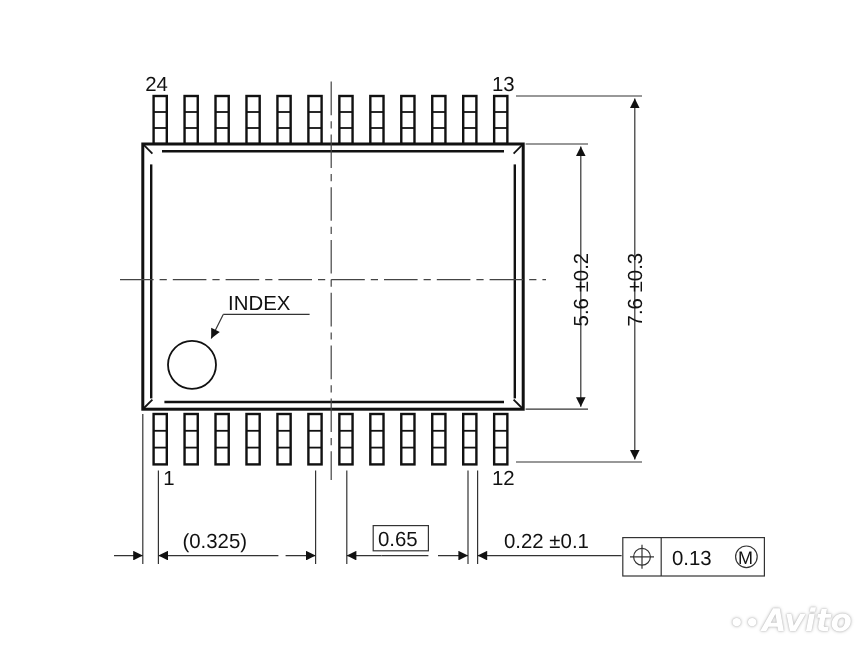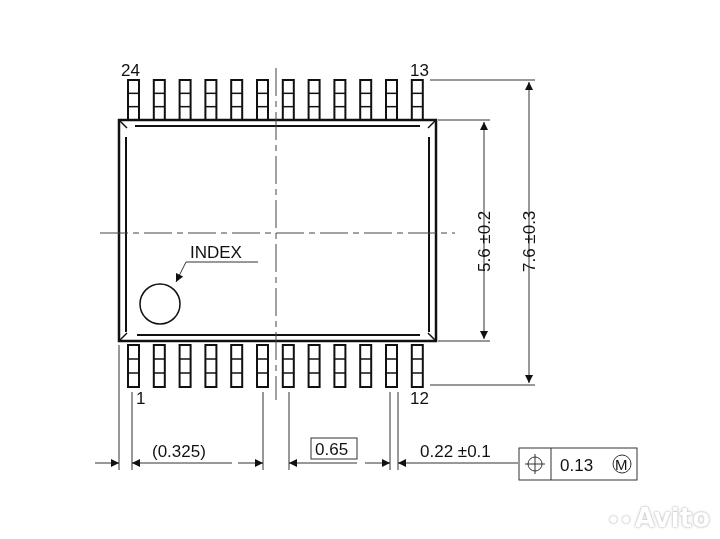--- a/index.html
+++ b/index.html
@@ -1,19 +1,19 @@
 <!DOCTYPE html>
 <html><head>
 <meta charset="utf-8">
 <style>
   html,body{margin:0;padding:0;background:#ffffff;}
   body{width:720px;height:539px;overflow:hidden;position:relative;font-family:"Liberation Sans","DejaVu Sans",sans-serif;}
   #stage{position:absolute;left:0;top:0;width:720px;height:539px;}
   svg text{font-family:"Liberation Sans","DejaVu Sans",sans-serif;fill:#111;}
-  .wm{position:absolute;right:10px;bottom:6px;font-family:"DejaVu Sans",sans-serif;font-size:26px;font-weight:bold;color:#fff;text-shadow:0 0 3px #bbb,0 0 1px #999;letter-spacing:0px;}
+  .wm{position:absolute;right:10px;bottom:6px;font-family:"DejaVu Sans",sans-serif;font-size:26px;font-weight:bold;color:#fff;text-shadow:0 0 3px #bbb,0 0 1px #999;letter-spacing:0px;font-style:italic;}
   .wm .dots{font-size:20px;margin-right:2px;}
 </style>
 </head>
 <body>
 
 <div id="stage">
 <svg width="720" height="539" viewBox="0 0 720 539" xmlns="http://www.w3.org/2000/svg">
   <defs>
     <marker id="arr" viewBox="0 0 10 10" refX="10" refY="5" markerWidth="10" markerHeight="8" orient="auto-start-reverse" markerUnits="userSpaceOnUse">
       <path d="M0,0 L10,5 L0,10 z" fill="#111"></path>

